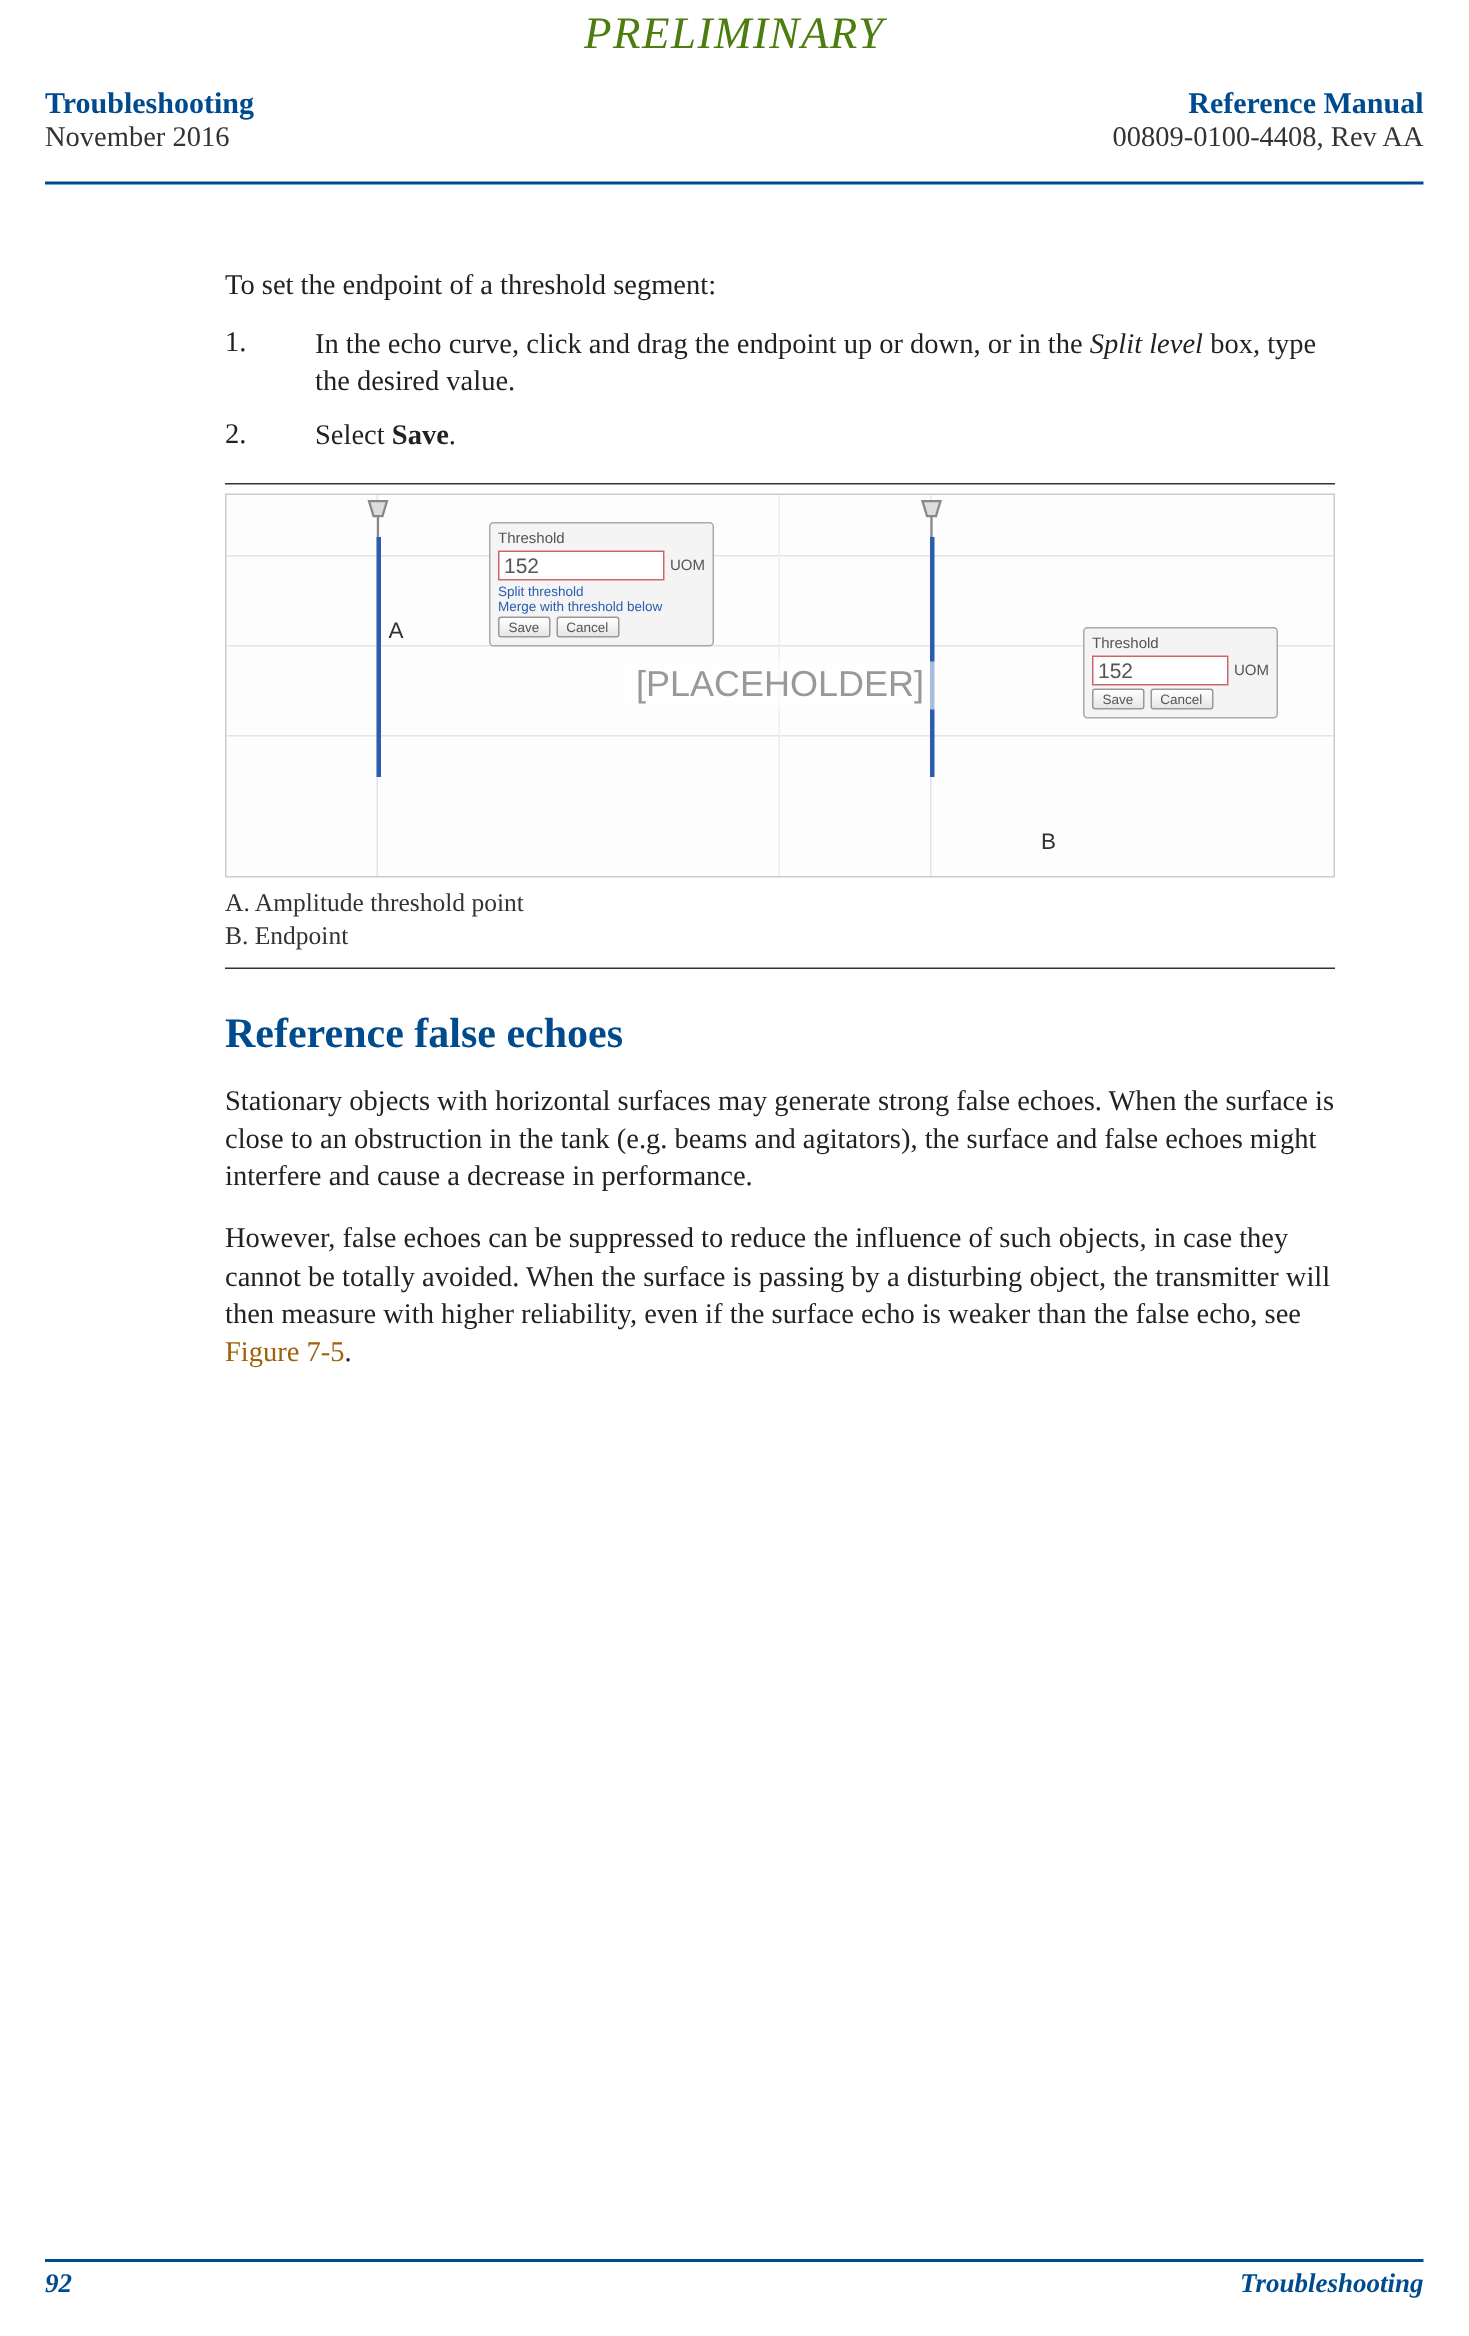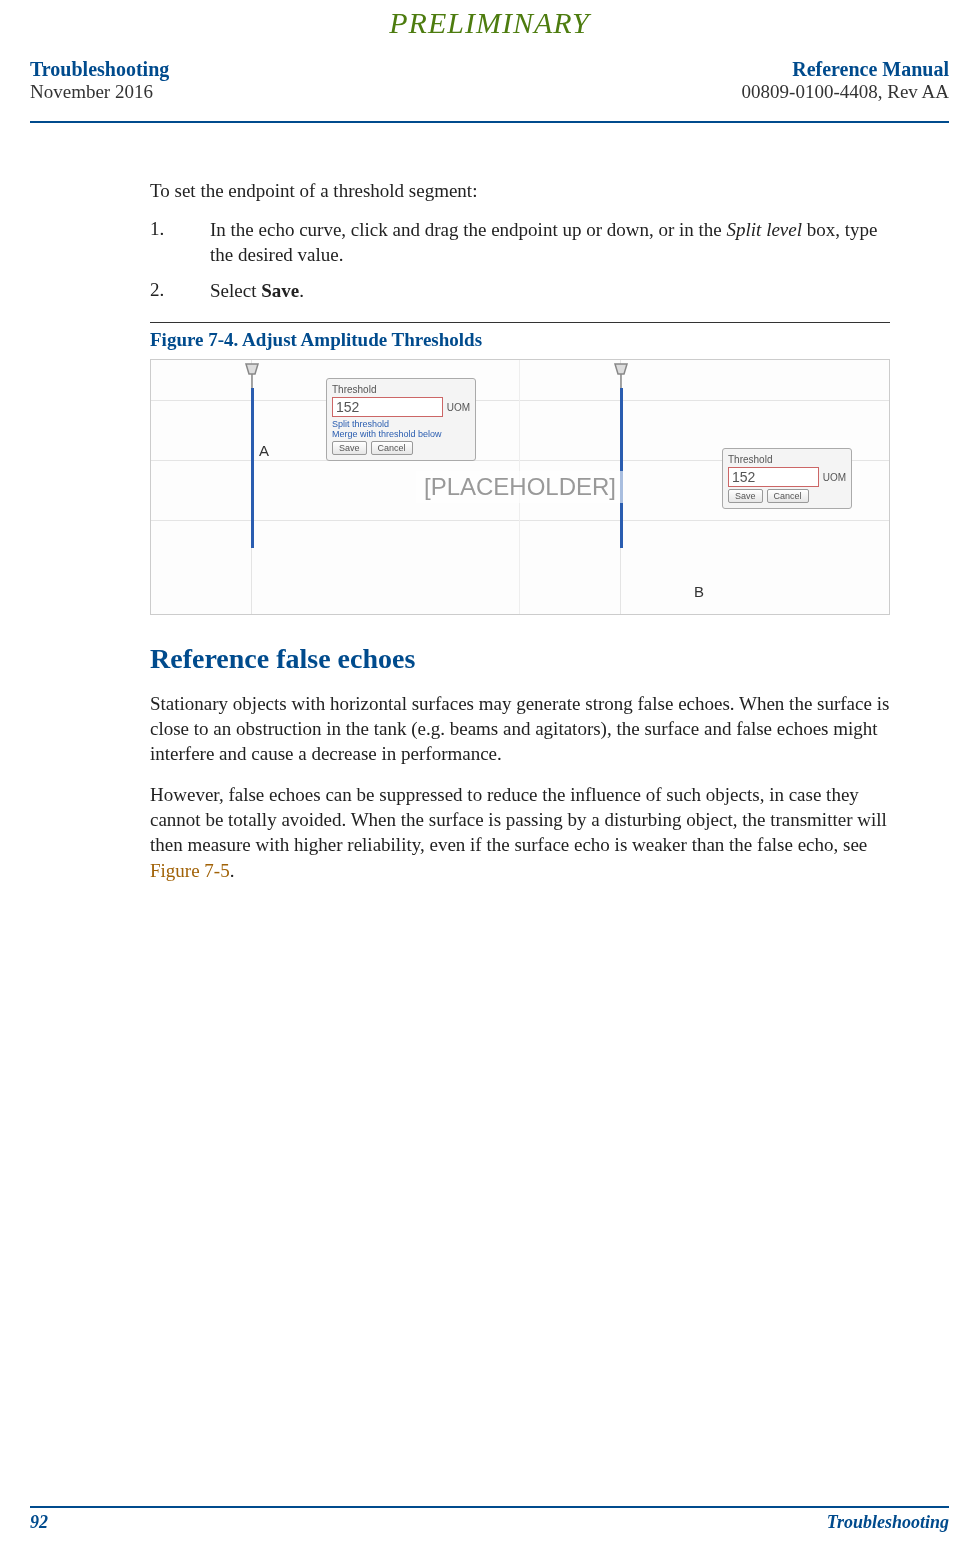--- a/index.html
+++ b/index.html
@@ -255,21 +255,20 @@
   </div>
 
   <div class="list-item">
     <div class="list-num">2.</div>
     <div class="list-body">
       <span>Select </span><span class="bold">Save</span><span>.</span>
     </div>
   </div>
 
   <div class="figure-section">
-    <div class="figure-caption">Figure 7-4. Adjust Amplitude Thresholds</div>
 
     <div class="figure-box">
 
       <div class="sketch-left">
         <div class="grid-line" style="top:40px"></div>
         <div class="grid-line" style="top:100px"></div>
         <div class="grid-line" style="top:160px"></div>
         <div class="grid-vline" style="left:100px"></div>
         <div class="probe-icon" style="left:90px">
           <svg width="22" height="28">
@@ -318,20 +317,24 @@
             <span class="popup-btn">Cancel</span>
           </div>
         </div>
       </div>
 
       <span class="fig-annotation fig-anno-a">A</span>
       <span class="fig-annotation fig-anno-b">B</span>
       <span style="position:relative; z-index:5; background:rgba(255,255,255,0.6); padding:2px 8px;">[PLACEHOLDER]</span>
     </div>
 
+    <div class="figure-legend">
+      <div>A. Amplitude threshold point</div>
+      <div>B. Endpoint</div>
+    </div>
   </div>
 
   <h2 class="section-heading">Reference false echoes</h2>
 
   <p class="body-para">Stationary objects with horizontal surfaces may generate strong false echoes. When the surface is close to an obstruction in the tank (e.g. beams and agitators), the surface and false echoes might interfere and cause a decrease in performance.</p>
 
   <p class="body-para">
     <span>However, false echoes can be suppressed to reduce the influence of such objects, in case they cannot be totally avoided. When the surface is passing by a disturbing object, the transmitter will then measure with higher reliability, even if the surface echo is weaker than the false echo, see </span><span class="link">Figure 7-5</span><span>.</span>
   </p>
 </div>

